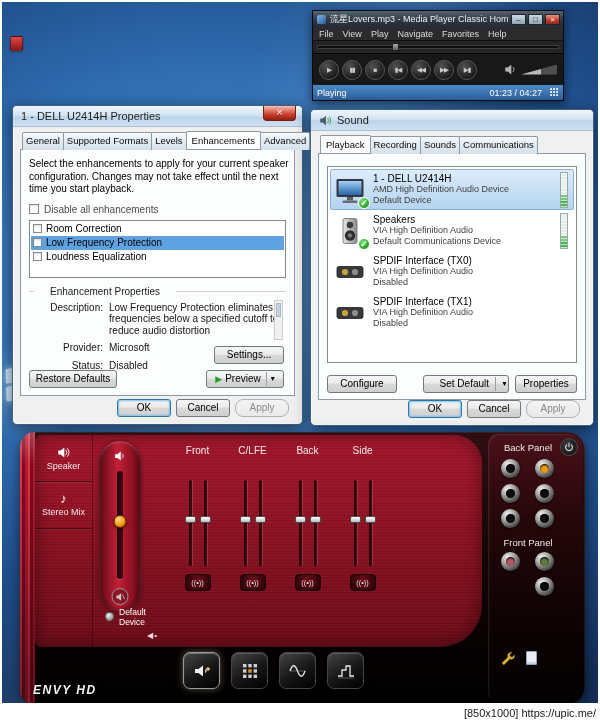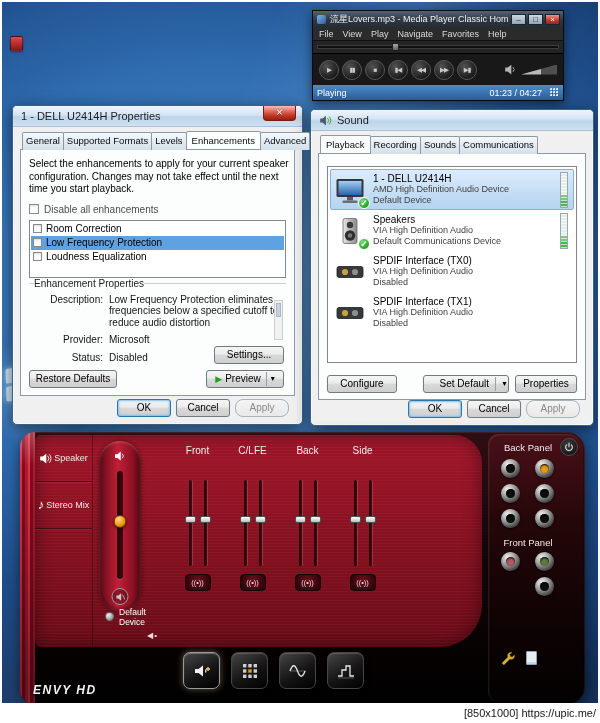--- a/index.html
+++ b/index.html
@@ -55,21 +55,21 @@
 
 .dell{left:10px;top:103px;width:291px;height:320px;}
 .intro{font-size:10px;line-height:12.5px;color:#000;width:262px;}
 .cbrow{margin-top:8px;display:flex;align-items:center;gap:5px;}
 .cb{flex:none;width:10px;height:10px;background:#fff;border:1px solid #8a8a8a;box-shadow:inset 0 1px 2px rgba(0,0,0,.15);}
 .cb.small{width:9px;height:9px;}
 .cblabel{font-size:10px;color:#4b4b4b;}
 .listbox{margin-top:5px;height:58px;border:1px solid #82878f;background:#fff;padding:1px;}
 .lrow{height:14px;display:flex;align-items:center;gap:4px;padding:0 2px;font-size:10px;color:#000;}
 .lrow.selected{background:#5ea2e2;}
-.group-head{display:flex;align-items:center;gap:0;}
+.group-head{margin-top:8px;display:flex;align-items:center;gap:16px;}
 .gline{height:1px;background:#cfcfcf;box-shadow:0 1px 0 #fff;flex:1;}
 .gline.lead{flex:none;width:5px;}
 .gtitle{font-size:10px;color:#1a1a1a;}
 .proprow{display:flex;font-size:10px;line-height:11.5px;color:#141414;}
 .proprow.desc{margin-top:5px;}
 .proprow.mt{margin-top:6px;}
 .proplabel{flex:none;width:80px;text-align:right;padding-right:6px;}
 .propval{width:170px;}
 .mini-scroll{position:absolute;right:11px;top:150px;width:9px;height:40px;background:#f1f1f1;border:1px solid #cdcdcd;}
 .ms-thumb{position:absolute;left:1px;right:1px;top:2px;height:14px;background:#c6d2dd;border:1px solid #a9b8c5;}
@@ -105,21 +105,21 @@
 .deck{position:absolute;left:18px;top:430px;width:565px;height:273px;border-radius:18px;background:linear-gradient(180deg,#2e0e13,#140507 45%,#050101 85%,#000);box-shadow:0 4px 14px rgba(0,0,0,.6), inset 0 0 0 1px rgba(255,255,255,.07);}
 .deck-stripe{position:absolute;left:0;top:0;bottom:0;width:15px;border-radius:18px 0 0 18px;background:
  linear-gradient(180deg, rgba(255,255,255,.25), rgba(255,255,255,0) 12%, rgba(0,0,0,.4) 90%),
  repeating-linear-gradient(90deg,#e33048 0 2px,#7e0d1d 2px 5px,#b31830 5px 8px);}
 .deck-main{position:absolute;left:15px;top:3px;width:447px;height:212px;border-radius:6px 28px 42px 6px;
  background:
   repeating-linear-gradient(180deg, rgba(255,255,255,.035) 0 1px, rgba(0,0,0,0) 1px 3px),
   linear-gradient(180deg,#a1152a,#84101f 55%,#6b0b18);
  box-shadow:inset 0 0 18px rgba(0,0,0,.45);}
 .side{position:absolute;left:0;top:0;width:58px;height:100%;border-right:1px solid rgba(0,0,0,.35);}
-.side-item{height:47px;display:flex;flex-direction:row;align-items:center;justify-content:center;gap:2px;border-bottom:1px solid rgba(0,0,0,.5);box-shadow:0 1px 0 rgba(255,255,255,.08);}
+.side-item{height:47px;display:flex;flex-direction:column;align-items:center;justify-content:center;gap:2px;border-bottom:1px solid rgba(0,0,0,.5);box-shadow:0 1px 0 rgba(255,255,255,.08);}
 .side-label{font-size:9px;color:#f3e7e9;}
 .note-icon{font-size:13px;line-height:12px;color:#ffffff;}
 .volpanel{position:absolute;left:64px;top:6px;width:42px;height:170px;border-radius:21px;background:linear-gradient(90deg,#5f0a14,#c21f37 45%,#8c1122 80%,#570812);box-shadow:inset 0 1px 3px rgba(255,255,255,.25), inset 0 -2px 5px rgba(0,0,0,.5), 0 0 4px rgba(0,0,0,.4);}
 .vp-spk{position:absolute;left:50%;top:7px;transform:translateX(-50%);}
 .vp-track{position:absolute;left:50%;top:30px;transform:translateX(-50%);width:6px;height:108px;border-radius:3px;background:linear-gradient(90deg,#20030a,#47070f);box-shadow:0 1px 0 rgba(255,255,255,.2);}
 .vp-knob{position:absolute;left:50%;transform:translateX(-50%);top:44px;width:13px;height:13px;border-radius:50%;background:radial-gradient(circle at 35% 30%,#ffd98e,#f59a10 55%,#9c5a04);border:1px solid #5a3502;box-shadow:0 1px 3px rgba(0,0,0,.6);}
 .vp-mute{position:absolute;left:50%;bottom:6px;transform:translateX(-50%);width:17px;height:17px;border-radius:50%;border:1px solid #9b9b9b;display:flex;align-items:center;justify-content:center;background:rgba(0,0,0,.25);}
 .dd-dot{position:absolute;left:70px;top:177px;width:9px;height:9px;border-radius:50%;background:radial-gradient(circle at 35% 30%,#f2f2f2,#9a9a9a 70%);border:1px solid rgba(0,0,0,.4);}
 .dd-label{position:absolute;left:84px;top:173px;width:52px;font-size:8.5px;line-height:9.5px;color:#fff;}
 .collapse{position:absolute;left:112px;top:196px;font-size:8px;color:#efdade;letter-spacing:1px;}

